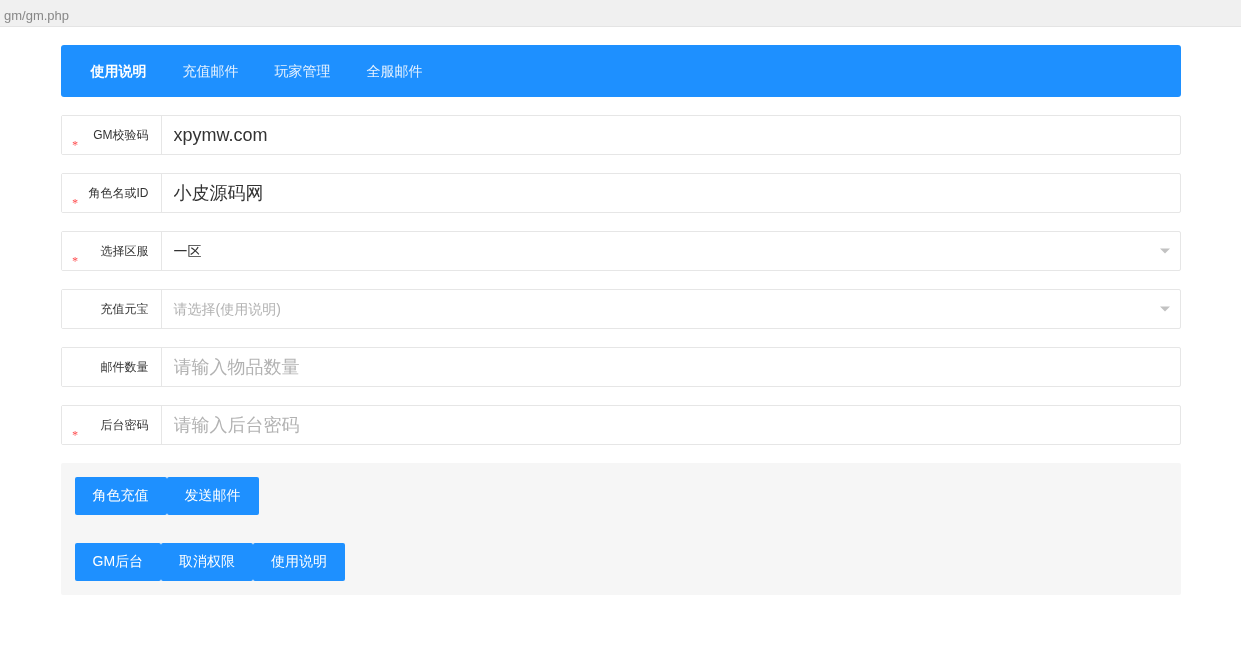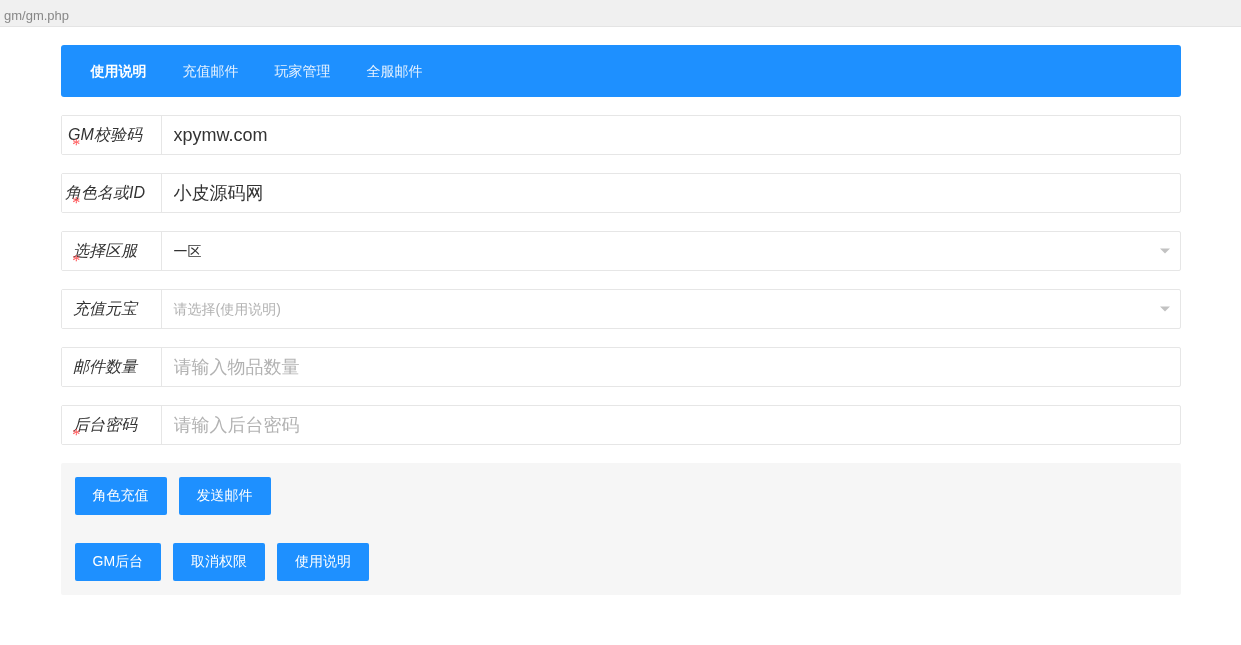--- a/index.html
+++ b/index.html
@@ -51,29 +51,28 @@
 .form-row {
   display: flex;
   margin-bottom: 18px;
   border: 1px solid #e6e6e6;
   border-radius: 2px;
   height: 40px;
 }
 .form-label {
   width: 100px;
   flex: 0 0 100px;
-  text-align: center;
-  font-size: 16px;
+  text-align: right;
+  font-size: 12px;
   color: #333;
   line-height: 38px;
   padding-right: 12px;
   border-right: 1px solid #e6e6e6;
   position: relative;
   background: #fff;
-  font-style: italic;
 }
 .form-label.required::before {
   content: "*";
   color: #ff4d4f;
   position: absolute;
   left: 10px;
   top: 10px;
   font-style: italic;
   font-family: serif;
 }
@@ -119,21 +118,21 @@
   border-top: 5px solid #c2c2c2;
   pointer-events: none;
 }
 .button-area {
   background: #f6f6f6;
   padding: 14px 14px;
   border-radius: 2px;
 }
 .btn-row {
   display: flex;
-  gap: 12px;
+  gap: 0;
 }
 .btn-row + .btn-row {
   margin-top: 28px;
 }
 .btn {
   display: inline-flex;
   align-items: center;
   justify-content: center;
   height: 38px;
   padding: 0 18px;

